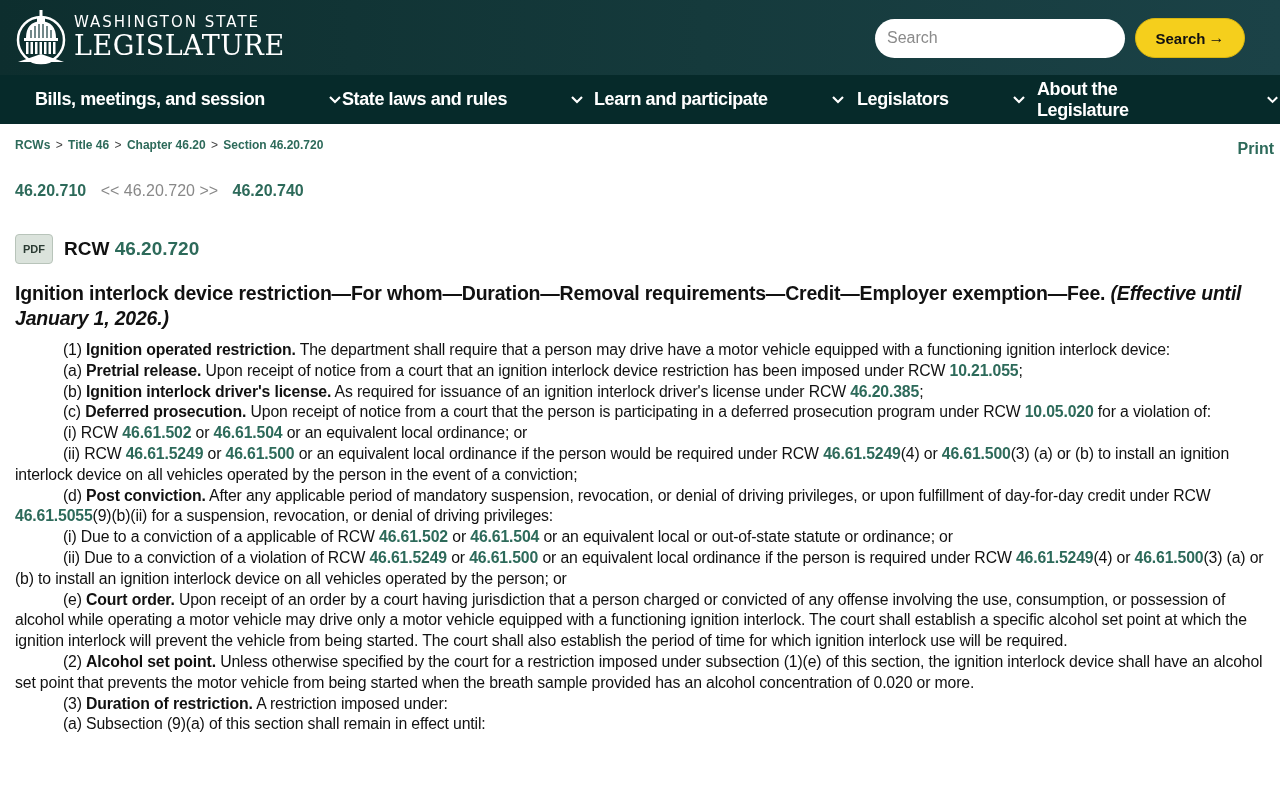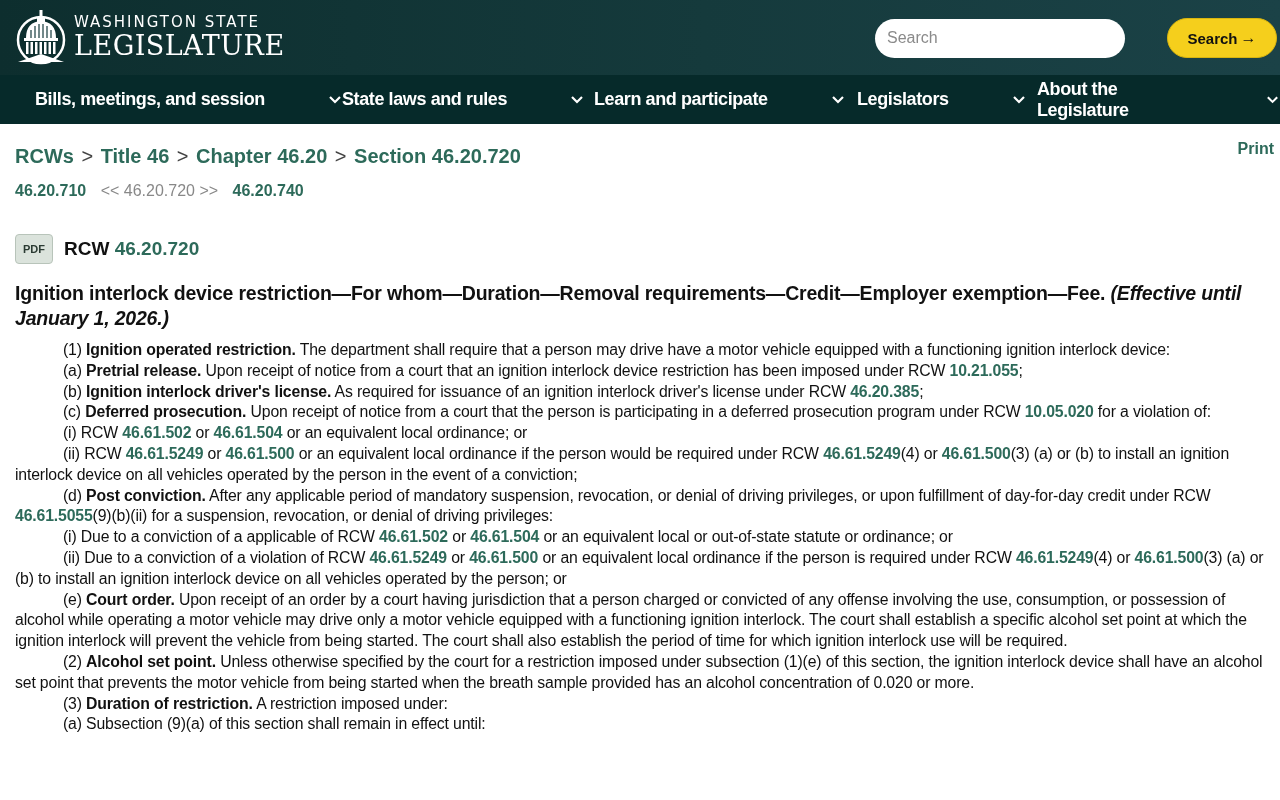--- a/index.html
+++ b/index.html
@@ -10,21 +10,21 @@
     height: 75px; width: 1280px;
     background: linear-gradient(90deg, #0d2e2e 0%, #153a3c 55%, #1b4247 100%);
     position: relative;
   }
   .logo { position: absolute; left: 14px; top: 8px; height: 58px; display: flex; align-items: center; }
   .logo svg { width: 54px; height: 58px; }
   .logo-text { margin-left: 6px; color: #fff; }
   .logo-line1 { font-family: "DejaVu Sans", sans-serif; font-size: 15px; letter-spacing: 2px; line-height: 17px; }
   .logo-line2 { font-family: "DejaVu Serif", "Liberation Serif", serif; font-size: 27px; letter-spacing: 0.5px; line-height: 30px; }
 
-  .search-wrap { position: absolute; left: 875px; top: 18px; display: flex; align-items: center; gap: 32px; }
+  .search-wrap { position: absolute; left: 875px; top: 18px; display: flex; align-items: center; }
   .search-input {
     width: 250px; height: 39px; border-radius: 20px; border: none; background: #fff;
     padding: 0 12px; font-size: 16px; font-family: "Liberation Sans", sans-serif; color: #222;
     outline: none;
   }
   .search-input::placeholder { color: #8a8a8a; }
   .search-btn {
     margin-left: 10px; width: 110px; height: 40px; border-radius: 20px;
     background: #f5cf1c; border: 1px solid #d9b50f; color: #111;
     font-family: "Liberation Sans", sans-serif; font-weight: bold; font-size: 15px;
@@ -33,21 +33,21 @@
   .search-btn .arrow { margin-left: 3px; font-size: 16px; }
 
   .navbar { height: 49px; width: 1280px; background: #062a2a; display: flex; align-items: center; }
   .nav-item {
     display: flex; align-items: center; color: #fff; font-family: "Liberation Sans", sans-serif;
     font-weight: bold; font-size: 18px; letter-spacing: -0.4px; cursor: pointer; position: absolute; gap: 40px;
   }
   .nav-item .chev { margin-left: 22px; width: 16px; height: 16px; }
 
   .content { padding: 0 15px; position: relative; }
-  .crumbs { position: absolute; left: 15px; top: 21px; font-size: 20px; font-family: "Liberation Sans", sans-serif; font-weight: bold; color: #2d6a5a; }
+  .crumbs { position: absolute; left: 15px; top: 14px; font-size: 12px; font-family: "Liberation Sans", sans-serif; font-weight: bold; color: #2d6a5a; }
   .crumbs a { color: #2d6a5a; text-decoration: none; }
   .crumbs .sep { color: #444; font-weight: normal; margin: 0 2px; }
   .print-link { position: absolute; right: 6px; top: 16px; font-family: "Liberation Sans", sans-serif; font-weight: bold; font-size: 16px; color: #2d6a5a; text-decoration: none; }
 
   .seqnav { position: absolute; left: 15px; top: 58px; font-family: "Liberation Sans", sans-serif; font-size: 16px; }
   .seqnav a { color: #2d6a5a; font-weight: bold; text-decoration: none; }
   .seqnav .cur { color: #888; margin: 0 10px; }
 
   .rcw-head { position: absolute; left: 15px; top: 110px; display: flex; align-items: center; }
   .pdf-btn {

